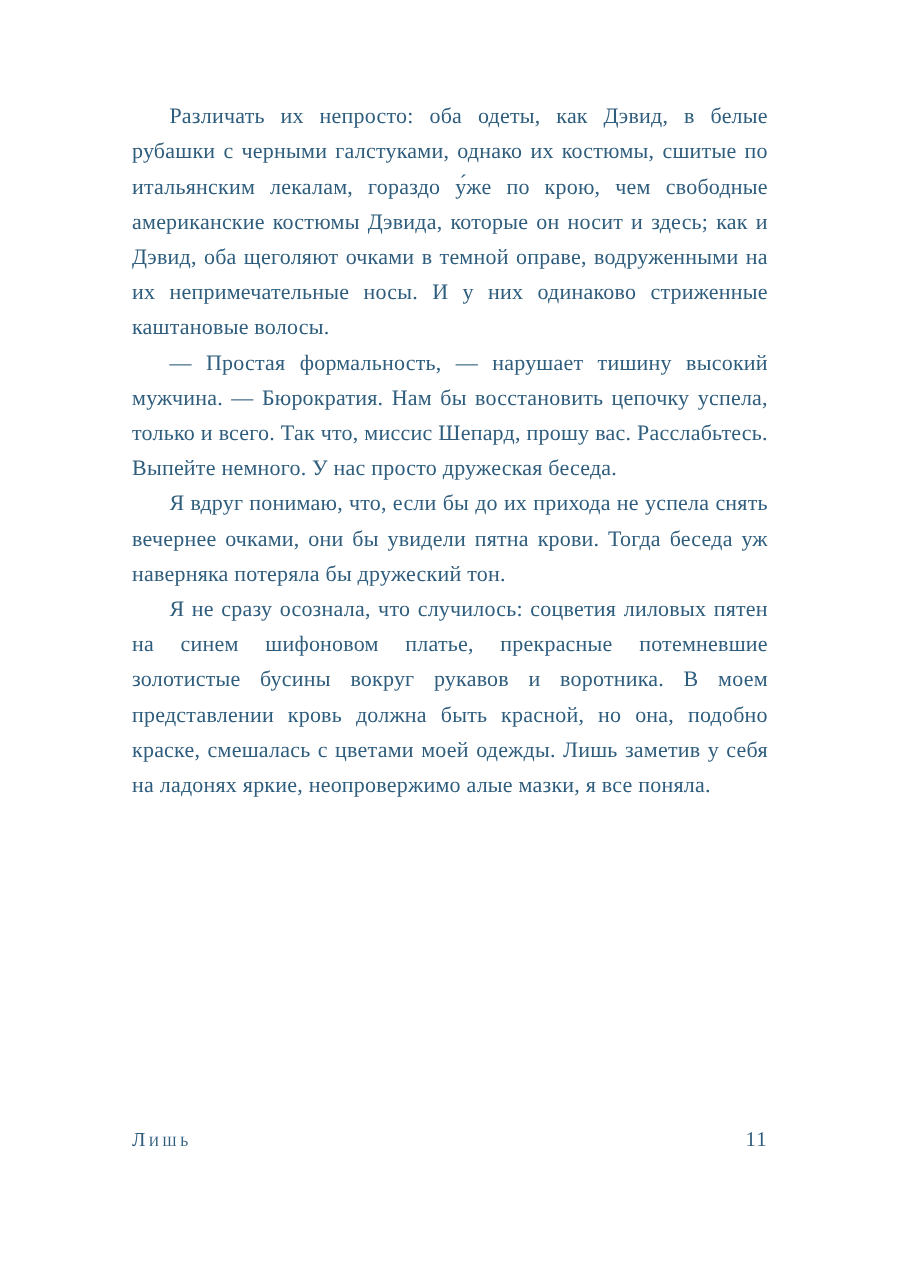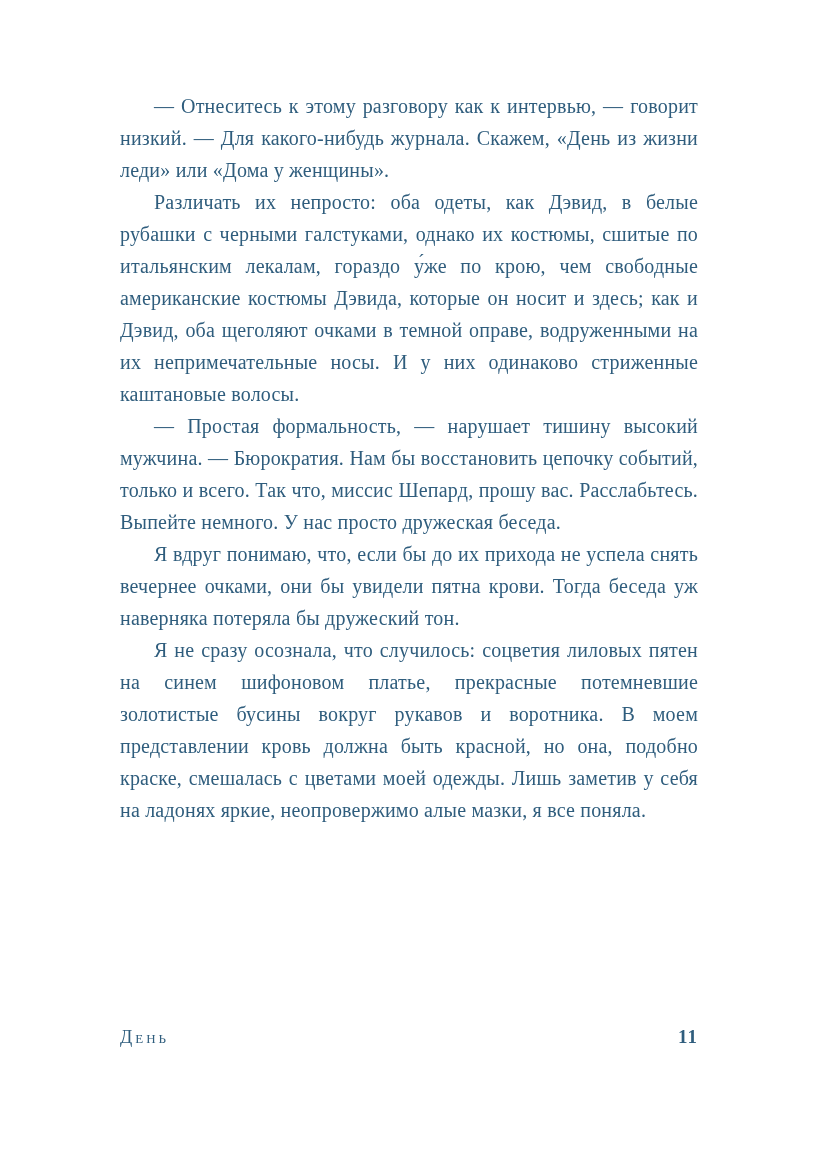--- a/index.html
+++ b/index.html
@@ -43,36 +43,35 @@
     display: flex;
     justify-content: space-between;
     align-items: baseline;
   }
   .running-title {
     font-variant: small-caps;
     letter-spacing: 3px;
     font-size: 18px;
   }
   .page-number {
-    font-weight: bold;
+    font-weight: normal;
     font-size: 19px;
     letter-spacing: 1px;
   }
 </style>
 </head>
 <body>
 
 <div class="page">
 
   <main class="text-block">
-    <p>— Отнеситесь к этому разговору как к интервью, — говорит низкий. — Для какого-нибудь журнала. Скажем, «День из жизни леди» или «Дома у женщины».</p>
     <p>Различать их непросто: оба одеты, как Дэвид, в белые рубашки с черными галстуками, однако их костюмы, сшитые по итальянским лекалам, гораздо у́же по крою, чем свободные американские костюмы Дэвида, которые он носит и здесь; как и Дэвид, оба щеголяют очками в темной оправе, водруженными на их непримечательные носы. И у них одинаково стриженные каштановые волосы.</p>
-    <p>— Простая формальность, — нарушает тишину высокий мужчина. — Бюрократия. Нам бы восстановить цепочку событий, только и всего. Так что, миссис Шепард, прошу вас. Расслабьтесь. Выпейте немного. У нас просто дружеская беседа.</p>
+    <p>— Простая формальность, — нарушает тишину высокий мужчина. — Бюрократия. Нам бы восстановить цепочку успела, только и всего. Так что, миссис Шепард, прошу вас. Расслабьтесь. Выпейте немного. У нас просто дружеская беседа.</p>
     <p>Я вдруг понимаю, что, если бы до их прихода не успела снять вечернее очками, они бы увидели пятна крови. Тогда беседа уж наверняка потеряла бы дружеский тон.</p>
     <p>Я не сразу осознала, что случилось: соцветия лиловых пятен на синем шифоновом платье, прекрасные потемневшие золотистые бусины вокруг рукавов и воротника. В моем представлении кровь должна быть красной, но она, подобно краске, смешалась с цветами моей одежды. Лишь заметив у себя на ладонях яркие, неопровержимо алые мазки, я все поняла.</p>
   </main>
 
   <footer class="page-footer">
-    <span class="running-title">День</span>
+    <span class="running-title">Лишь</span>
     <span class="page-number">11</span>
   </footer>
 
 </div>
 
 </body></html>

